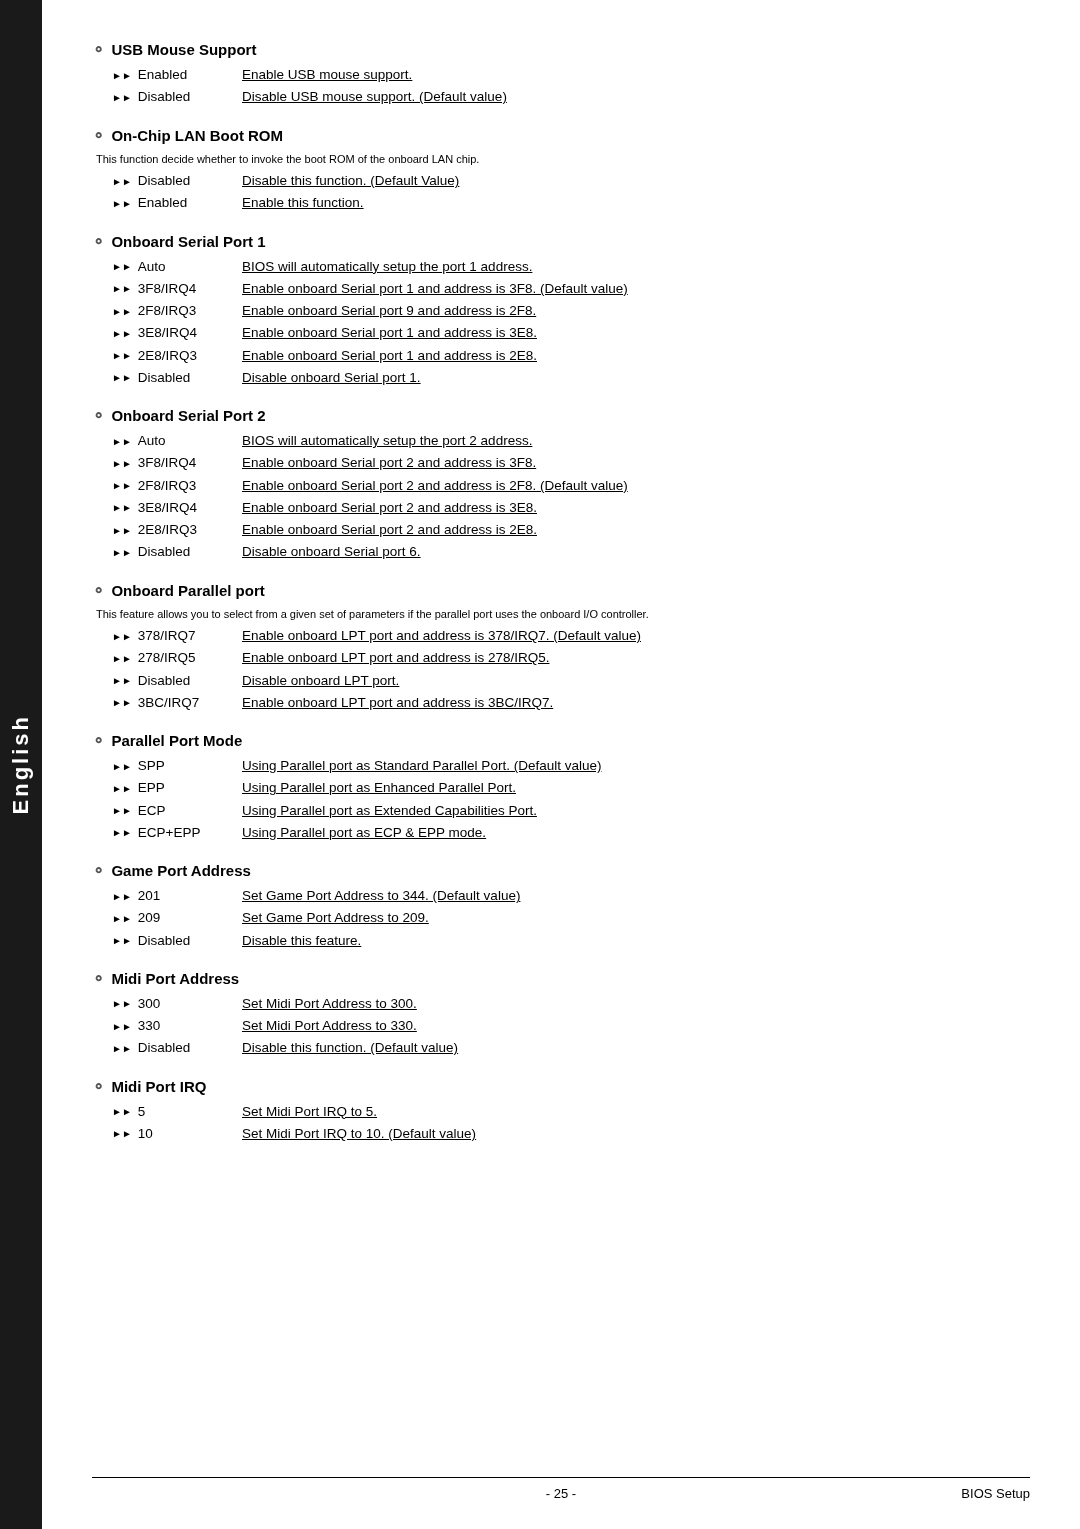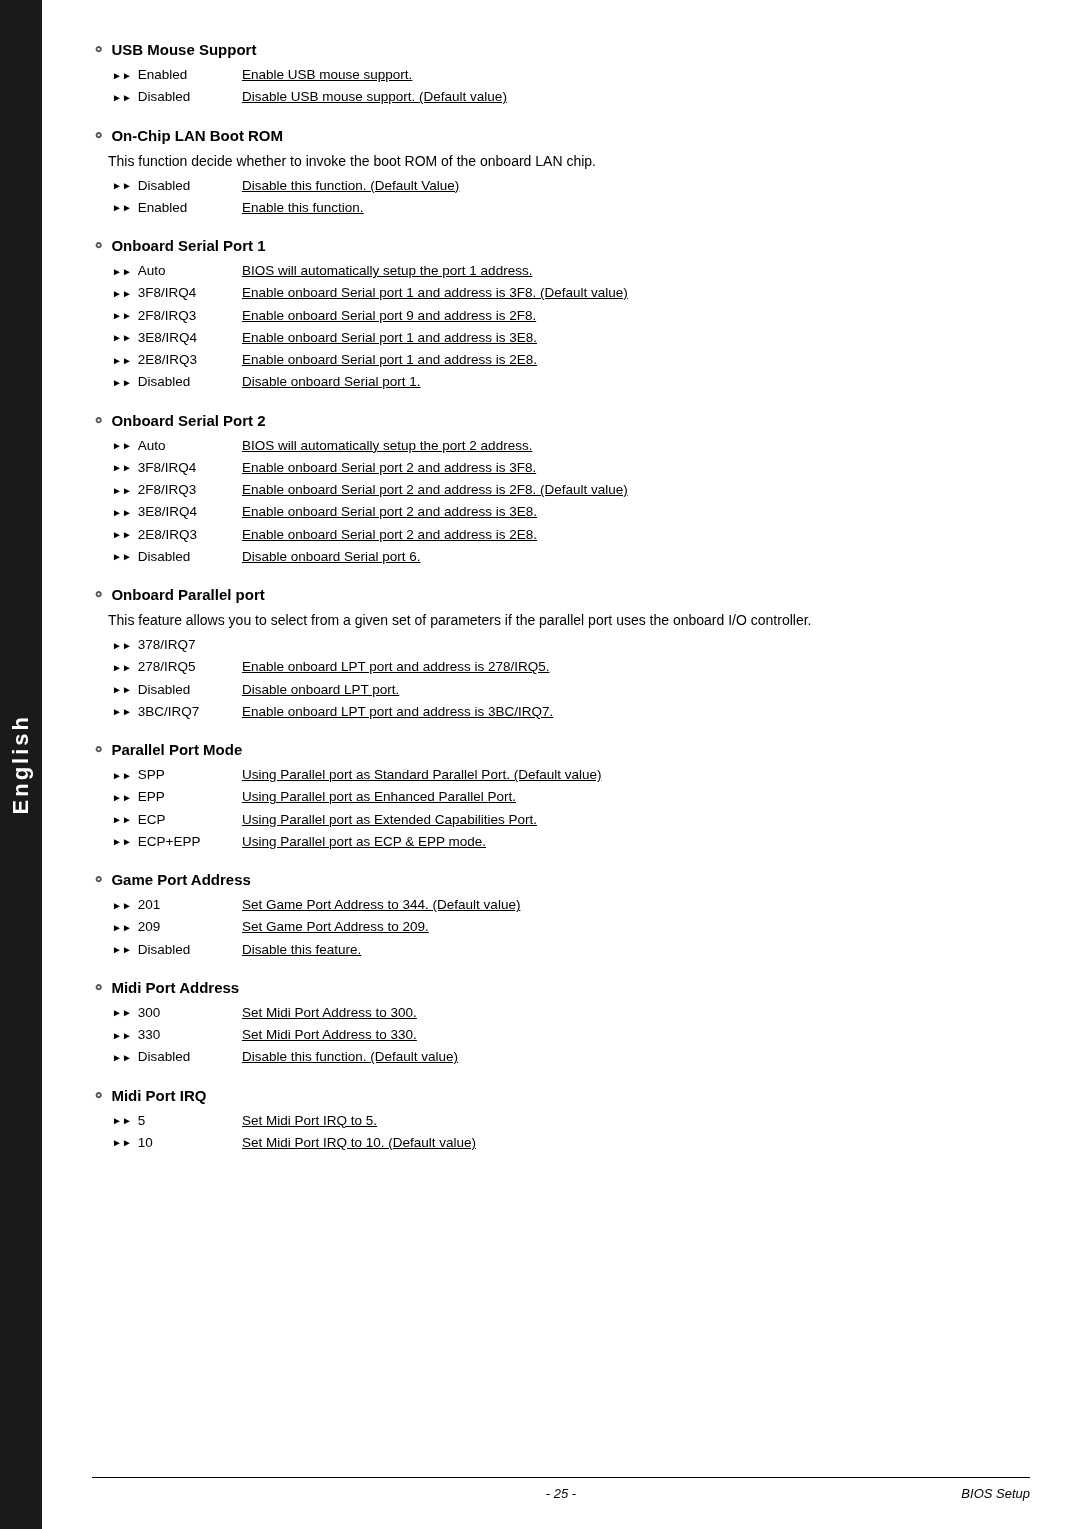--- a/index.html
+++ b/index.html
@@ -50,23 +50,23 @@
     .section-title {
       font-size: 15px;
       font-weight: bold;
       margin-bottom: 6px;
       display: flex;
       align-items: center;
       gap: 6px;
     }
 
     .section-desc {
-      margin-left: 16px;
+      margin-left: 4px;
       margin-bottom: 4px;
-      font-size: 14px;
+      font-size: 11px;
       line-height: 1.5;
     }
 
     .option-list {
       margin-left: 20px;
       list-style: none;
     }
 
     .option-item {
       display: flex;
@@ -100,21 +100,20 @@
       position: absolute;
       bottom: 28px;
       left: 50px;
       right: 50px;
       display: flex;
       justify-content: space-between;
       align-items: center;
       border-top: 1px solid #000;
       padding-top: 8px;
       font-size: 13px;
-      font-style: italic;
     }
 
     .footer-center {
       position: absolute;
       left: 50%;
       transform: translateX(-50%);
     }
   </style>
 </head>
 <body>
@@ -277,20 +276,21 @@
             <span style="font-size: 16px; color: rgb(85, 85, 85);">⚬</span>
             <span>Onboard Parallel port</span>
           </div>
           <div class="section-desc">This feature allows you to select from a given set of parameters if the parallel port uses the onboard I/O controller.</div>
           <ul class="option-list">
             <li class="option-item">
               <span class="option-key">
                 <span class="bullet" style="font-size: 10px;">►►</span>
                 <span>378/IRQ7</span>
               </span>
+              <span class="option-desc">Enable onboard LPT port and address is 378/IRQ7. (Default value)</span>
             </li>
             <li class="option-item">
               <span class="option-key">
                 <span class="bullet" style="font-size: 10px;">►►</span>
                 <span>278/IRQ5</span>
               </span>
               <span class="option-desc">Enable onboard LPT port and address is 278/IRQ5.</span>
             </li>
             <li class="option-item">
               <span class="option-key">

